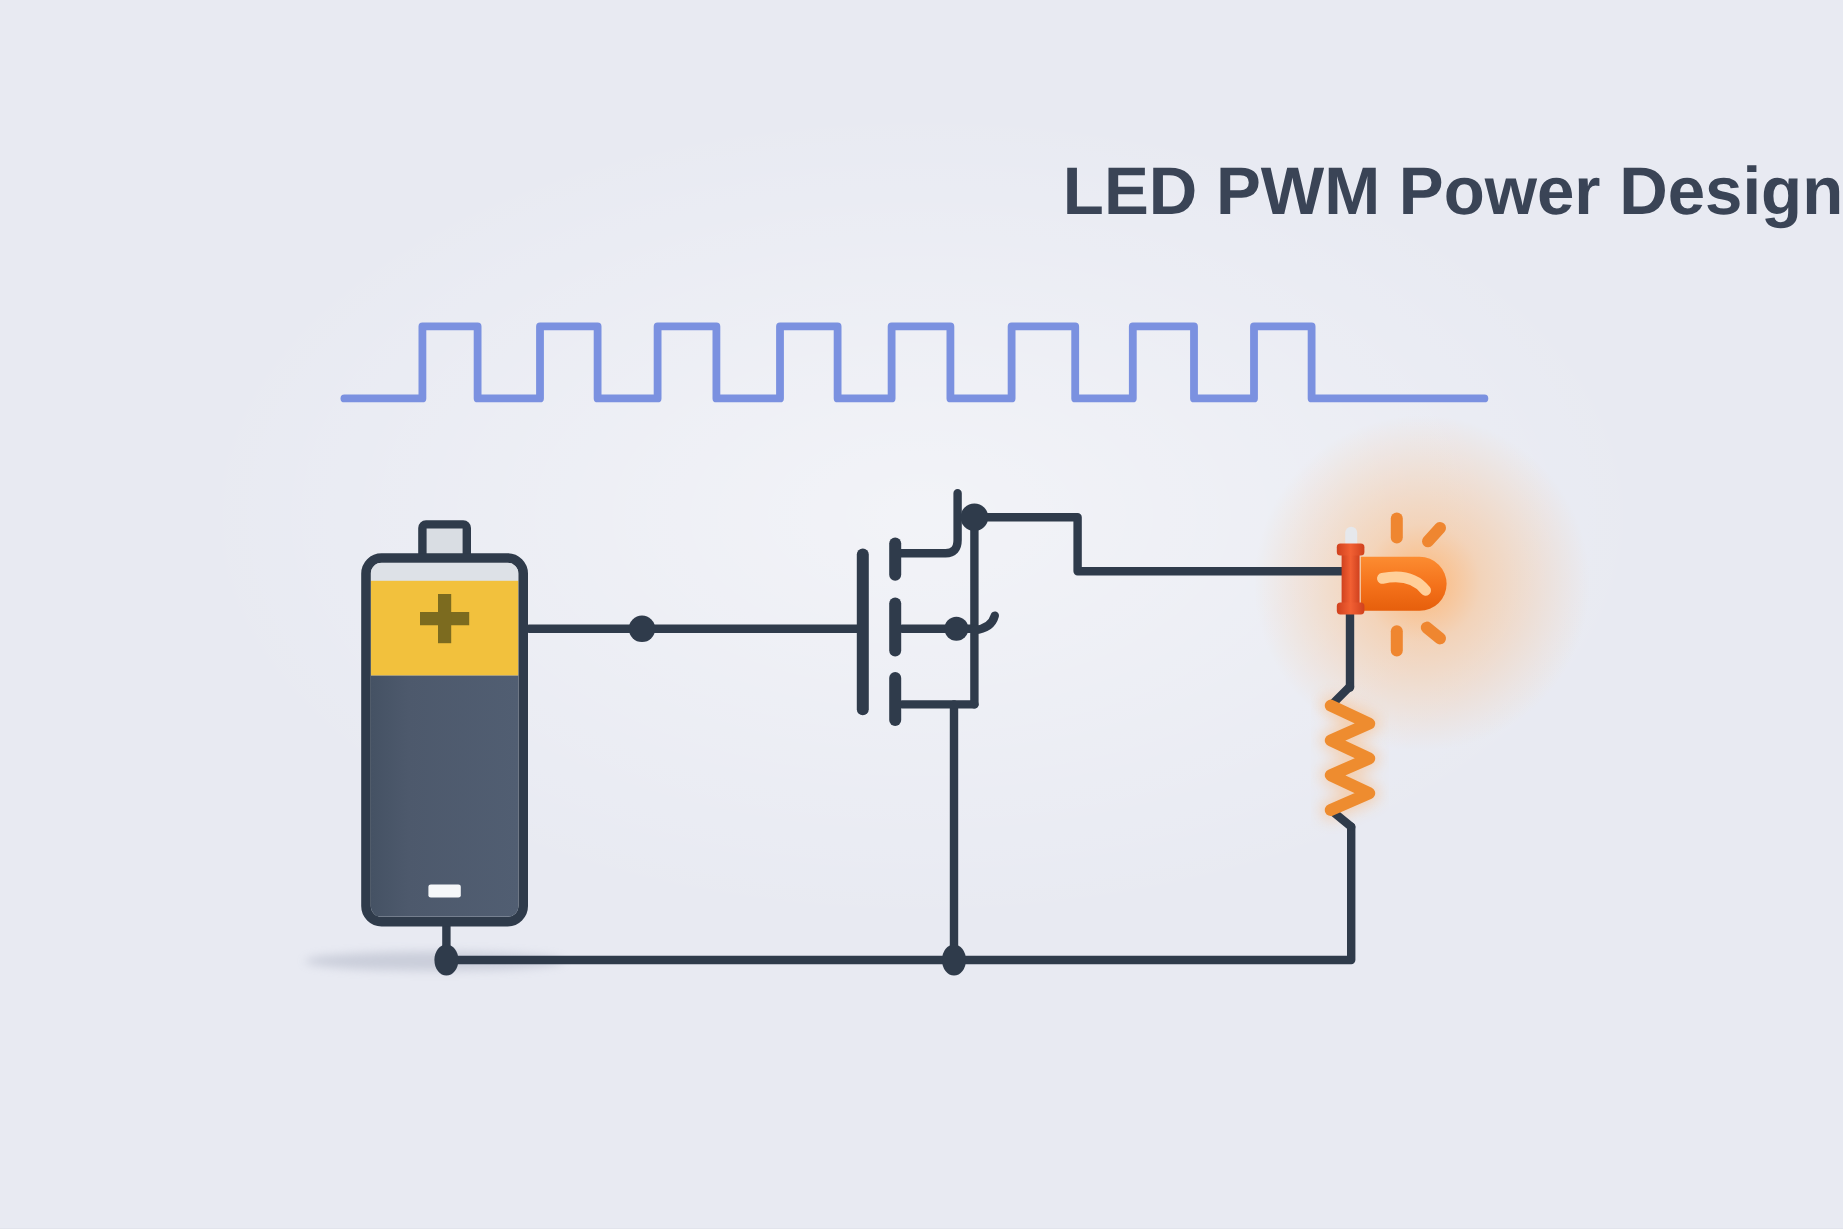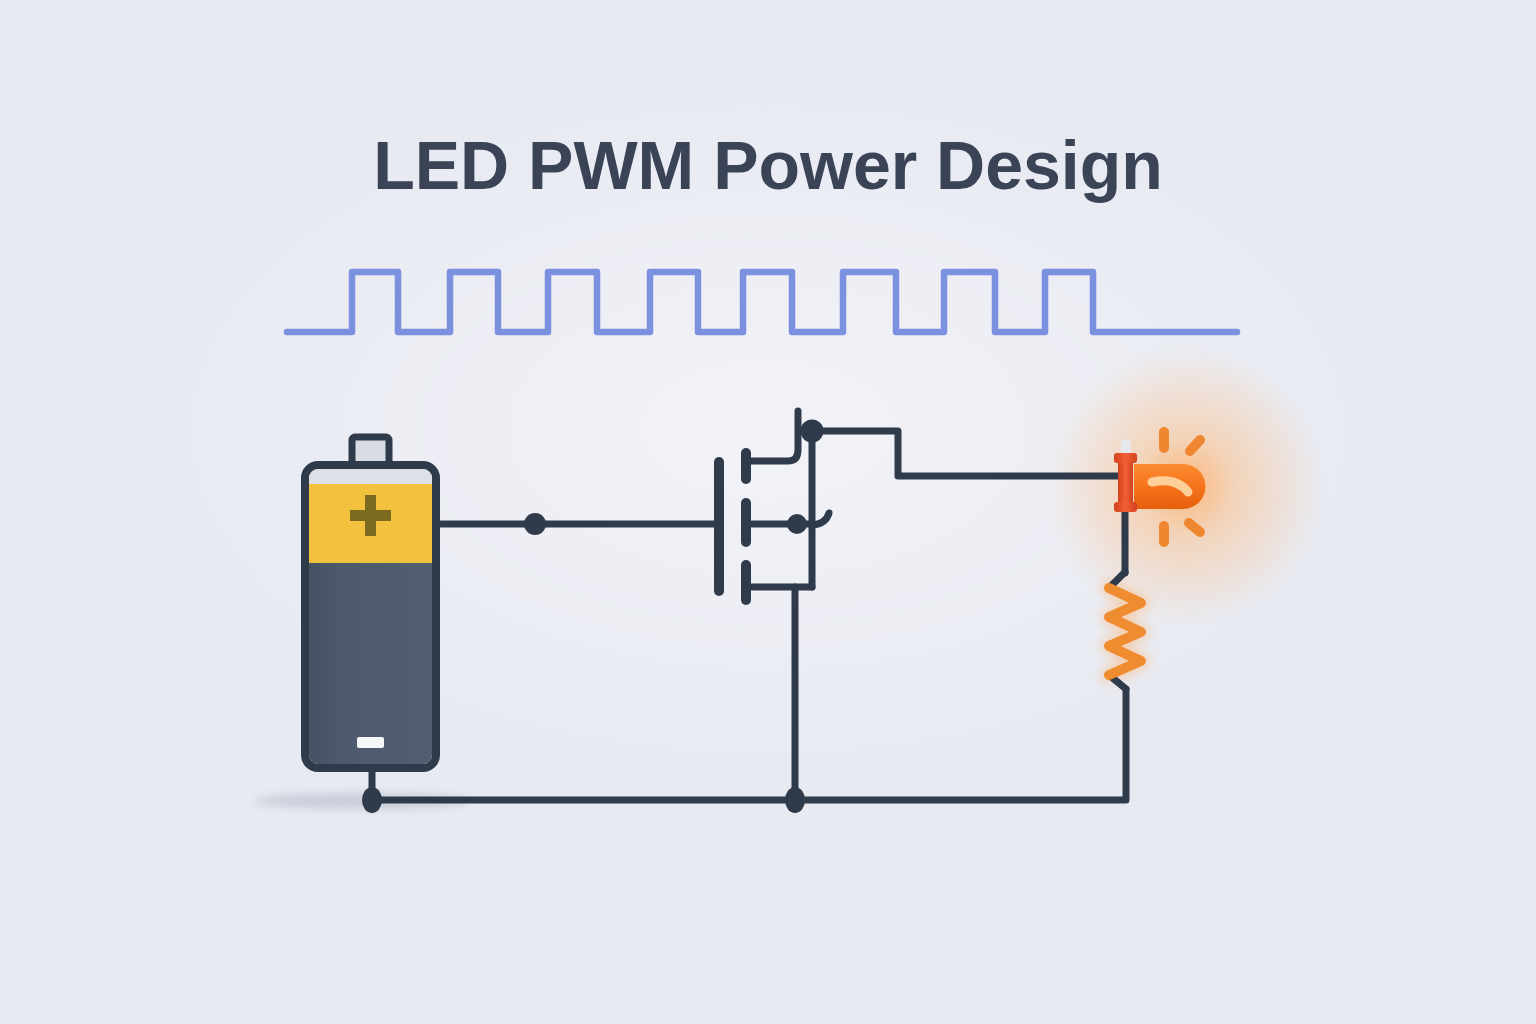--- a/index.html
+++ b/index.html
@@ -9,22 +9,22 @@
     overflow:hidden;
     background:var(--background,#e8eaf2);
     font-family:"Liberation Sans", sans-serif;
   }
   .canvas::after{
     content:"";position:absolute;inset:0;pointer-events:none;
     background:radial-gradient(closest-side at 50% 42%, rgba(255,255,255,.45), rgba(255,255,255,0) 80%);
   }
   .title{
     position:absolute;top:126px;left:0;width:100%;
-    margin:0;text-align:center;
-    font-size:68px;font-weight:bold;letter-spacing:0;
+    margin:0;text-align:right;
+    font-size:56px;font-weight:bold;letter-spacing:0;
     color:var(--title,#3a4456);
     z-index:2;
   }
   svg.circuit{position:absolute;inset:0;z-index:1;}
   .wire{fill:none;stroke:var(--wire,#2f3b4b);stroke-width:7;stroke-linecap:round;stroke-linejoin:round;}
   .bar{fill:none;stroke:var(--wire,#2f3b4b);stroke-width:10;stroke-linecap:round;}
   .dot{fill:var(--wire,#2f3b4b);stroke:none;}
   .wave{fill:none;stroke:var(--wave,#7b91e0);stroke-width:6.5;stroke-linecap:round;stroke-linejoin:round;}
   .ray{fill:none;stroke:var(--ray,#ef8630);stroke-width:10;stroke-linecap:round;}
   .rz{fill:none;stroke:var(--resistor,#ee8c2f);stroke-width:10;stroke-linecap:round;stroke-linejoin:round;}

